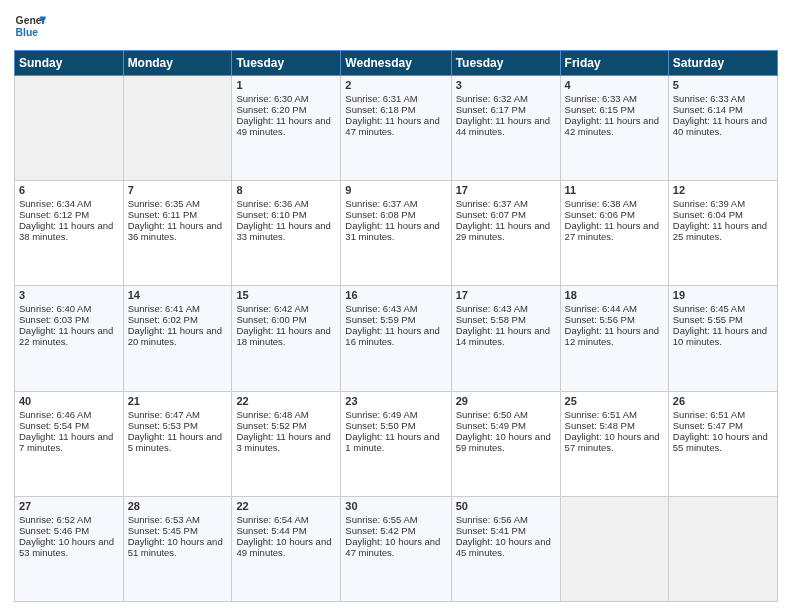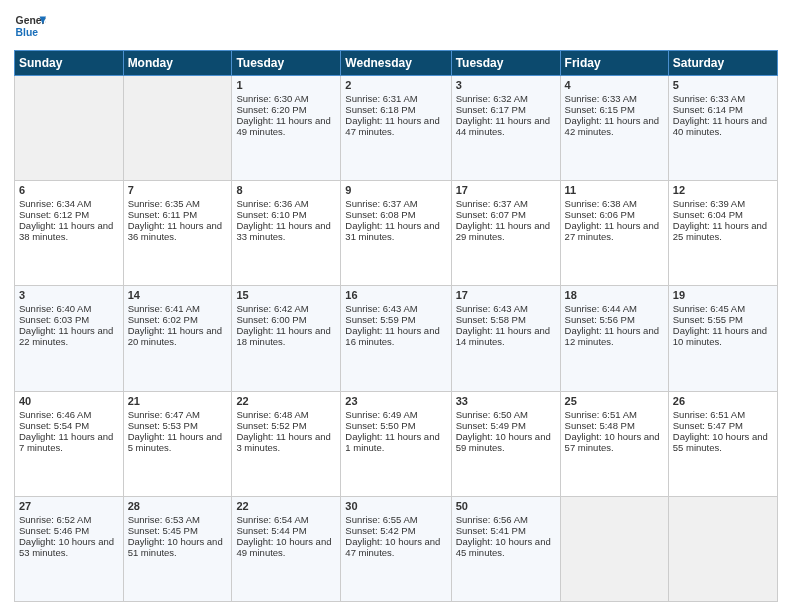--- a/index.html
+++ b/index.html
@@ -138,21 +138,21 @@
           <td><span class="day-num">16</span><span>Sunrise: 6:43 AM<br>Sunset: 5:59 PM<br>Daylight: 11 hours and 16 minutes.</span></td>
           <td><span class="day-num">17</span><span>Sunrise: 6:43 AM<br>Sunset: 5:58 PM<br>Daylight: 11 hours and 14 minutes.</span></td>
           <td><span class="day-num">18</span><span>Sunrise: 6:44 AM<br>Sunset: 5:56 PM<br>Daylight: 11 hours and 12 minutes.</span></td>
           <td><span class="day-num">19</span><span>Sunrise: 6:45 AM<br>Sunset: 5:55 PM<br>Daylight: 11 hours and 10 minutes.</span></td>
         </tr>
         <tr>
           <td><span class="day-num">40</span><span>Sunrise: 6:46 AM<br>Sunset: 5:54 PM<br>Daylight: 11 hours and 7 minutes.</span></td>
           <td><span class="day-num">21</span><span>Sunrise: 6:47 AM<br>Sunset: 5:53 PM<br>Daylight: 11 hours and 5 minutes.</span></td>
           <td><span class="day-num">22</span><span>Sunrise: 6:48 AM<br>Sunset: 5:52 PM<br>Daylight: 11 hours and 3 minutes.</span></td>
           <td><span class="day-num">23</span><span>Sunrise: 6:49 AM<br>Sunset: 5:50 PM<br>Daylight: 11 hours and 1 minute.</span></td>
-          <td><span class="day-num">33</span><span>Sunrise: 6:50 AM<br>Sunset: 5:49 PM<br>Daylight: 10 hours and 59 minutes.</span></td>
+          <td><span class="day-num">29</span><span>Sunrise: 6:50 AM<br>Sunset: 5:49 PM<br>Daylight: 10 hours and 59 minutes.</span></td>
           <td><span class="day-num">25</span><span>Sunrise: 6:51 AM<br>Sunset: 5:48 PM<br>Daylight: 10 hours and 57 minutes.</span></td>
           <td><span class="day-num">26</span><span>Sunrise: 6:51 AM<br>Sunset: 5:47 PM<br>Daylight: 10 hours and 55 minutes.</span></td>
         </tr>
         <tr>
           <td><span class="day-num">27</span><span>Sunrise: 6:52 AM<br>Sunset: 5:46 PM<br>Daylight: 10 hours and 53 minutes.</span></td>
           <td><span class="day-num">28</span><span>Sunrise: 6:53 AM<br>Sunset: 5:45 PM<br>Daylight: 10 hours and 51 minutes.</span></td>
           <td><span class="day-num">22</span><span>Sunrise: 6:54 AM<br>Sunset: 5:44 PM<br>Daylight: 10 hours and 49 minutes.</span></td>
           <td><span class="day-num">30</span><span>Sunrise: 6:55 AM<br>Sunset: 5:42 PM<br>Daylight: 10 hours and 47 minutes.</span></td>
           <td><span class="day-num">50</span><span>Sunrise: 6:56 AM<br>Sunset: 5:41 PM<br>Daylight: 10 hours and 45 minutes.</span></td>
           <td class="empty"></td>

